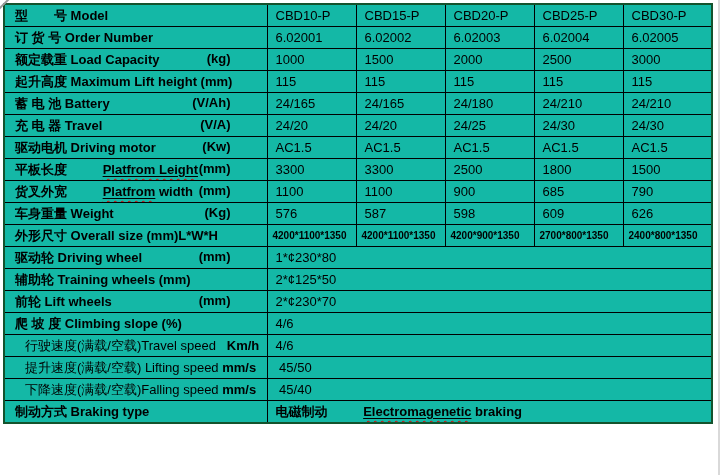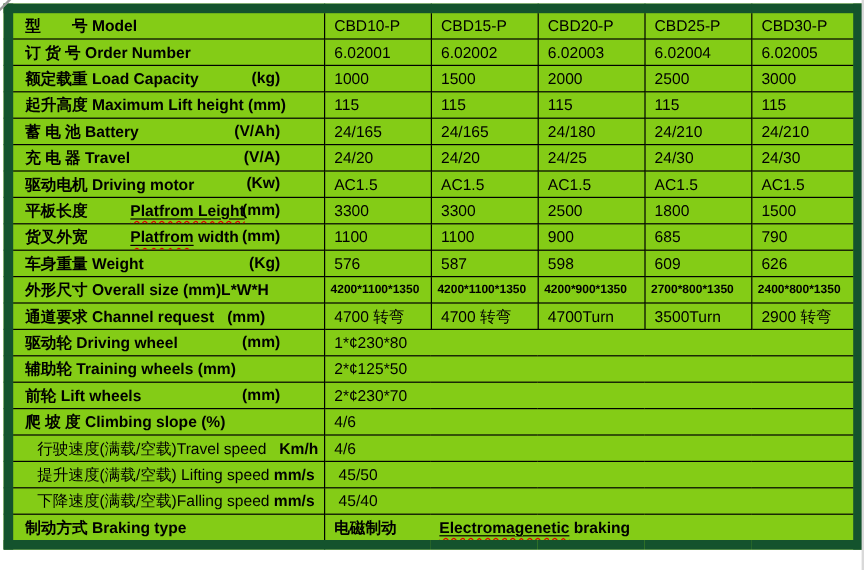--- a/index.html
+++ b/index.html
@@ -9,21 +9,21 @@
   }
   .corner-artifact{
     position:absolute;left:-3px;top:2px;width:16px;height:2px;background:#9a9a9a;
     transform:rotate(-45deg);z-index:3;
   }
   .right-edge{
     position:absolute;right:0;top:0;width:2px;height:475px;background:#d9d9d9;z-index:2;
   }
   table.spec{
     position:absolute;left:3px;top:3px;width:708px;height:398px;
-    border-collapse:collapse;table-layout:fixed;border:8px solid #14532d;background:#84cc16;
+    border-collapse:collapse;table-layout:fixed;border:2px solid #14532d;background:#14b8a6;
   }
   td{
     border:1px solid #000;height:21px;padding:0;vertical-align:middle;
     white-space:nowrap;overflow:hidden;
   }
   td.lbl{padding-left:10px;font-size:13px;}
   td.val{padding-left:8px;font-size:13px;font-weight:normal;}
   td.val.small{font-size:10px;font-weight:bold;padding-left:5px;}
   .b{font-weight:bold;}
   .r{font-weight:normal;margin-left:10px;}
@@ -135,28 +135,20 @@
       </tr>
       <tr>
         <td class="lbl"><span class="b">外形尺寸 Overall size (mm)L*W*H</span></td>
         <td class="val small">4200*1100*1350</td>
         <td class="val small">4200*1100*1350</td>
         <td class="val small">4200*900*1350</td>
         <td class="val small">2700*800*1350</td>
         <td class="val small">2400*800*1350</td>
       </tr>
       <tr>
-        <td class="lbl"><span class="b">通道要求 Channel request&nbsp;&nbsp; (mm)</span></td>
-        <td class="val">4700 转弯</td>
-        <td class="val">4700 转弯</td>
-        <td class="val">4700Turn</td>
-        <td class="val">3500Turn</td>
-        <td class="val">2900 转弯</td>
-      </tr>
-      <tr>
         <td class="lbl"><span class="unit">(mm)</span><span class="b">驱动轮 Driving wheel</span></td>
         <td class="val" colspan="5">1*¢230*80</td>
       </tr>
       <tr>
         <td class="lbl"><span class="b">辅助轮 Training wheels (mm)</span></td>
         <td class="val" colspan="5">2*¢125*50</td>
       </tr>
       <tr>
         <td class="lbl"><span class="unit">(mm)</span><span class="b">前轮 Lift wheels</span></td>
         <td class="val" colspan="5">2*¢230*70</td>

